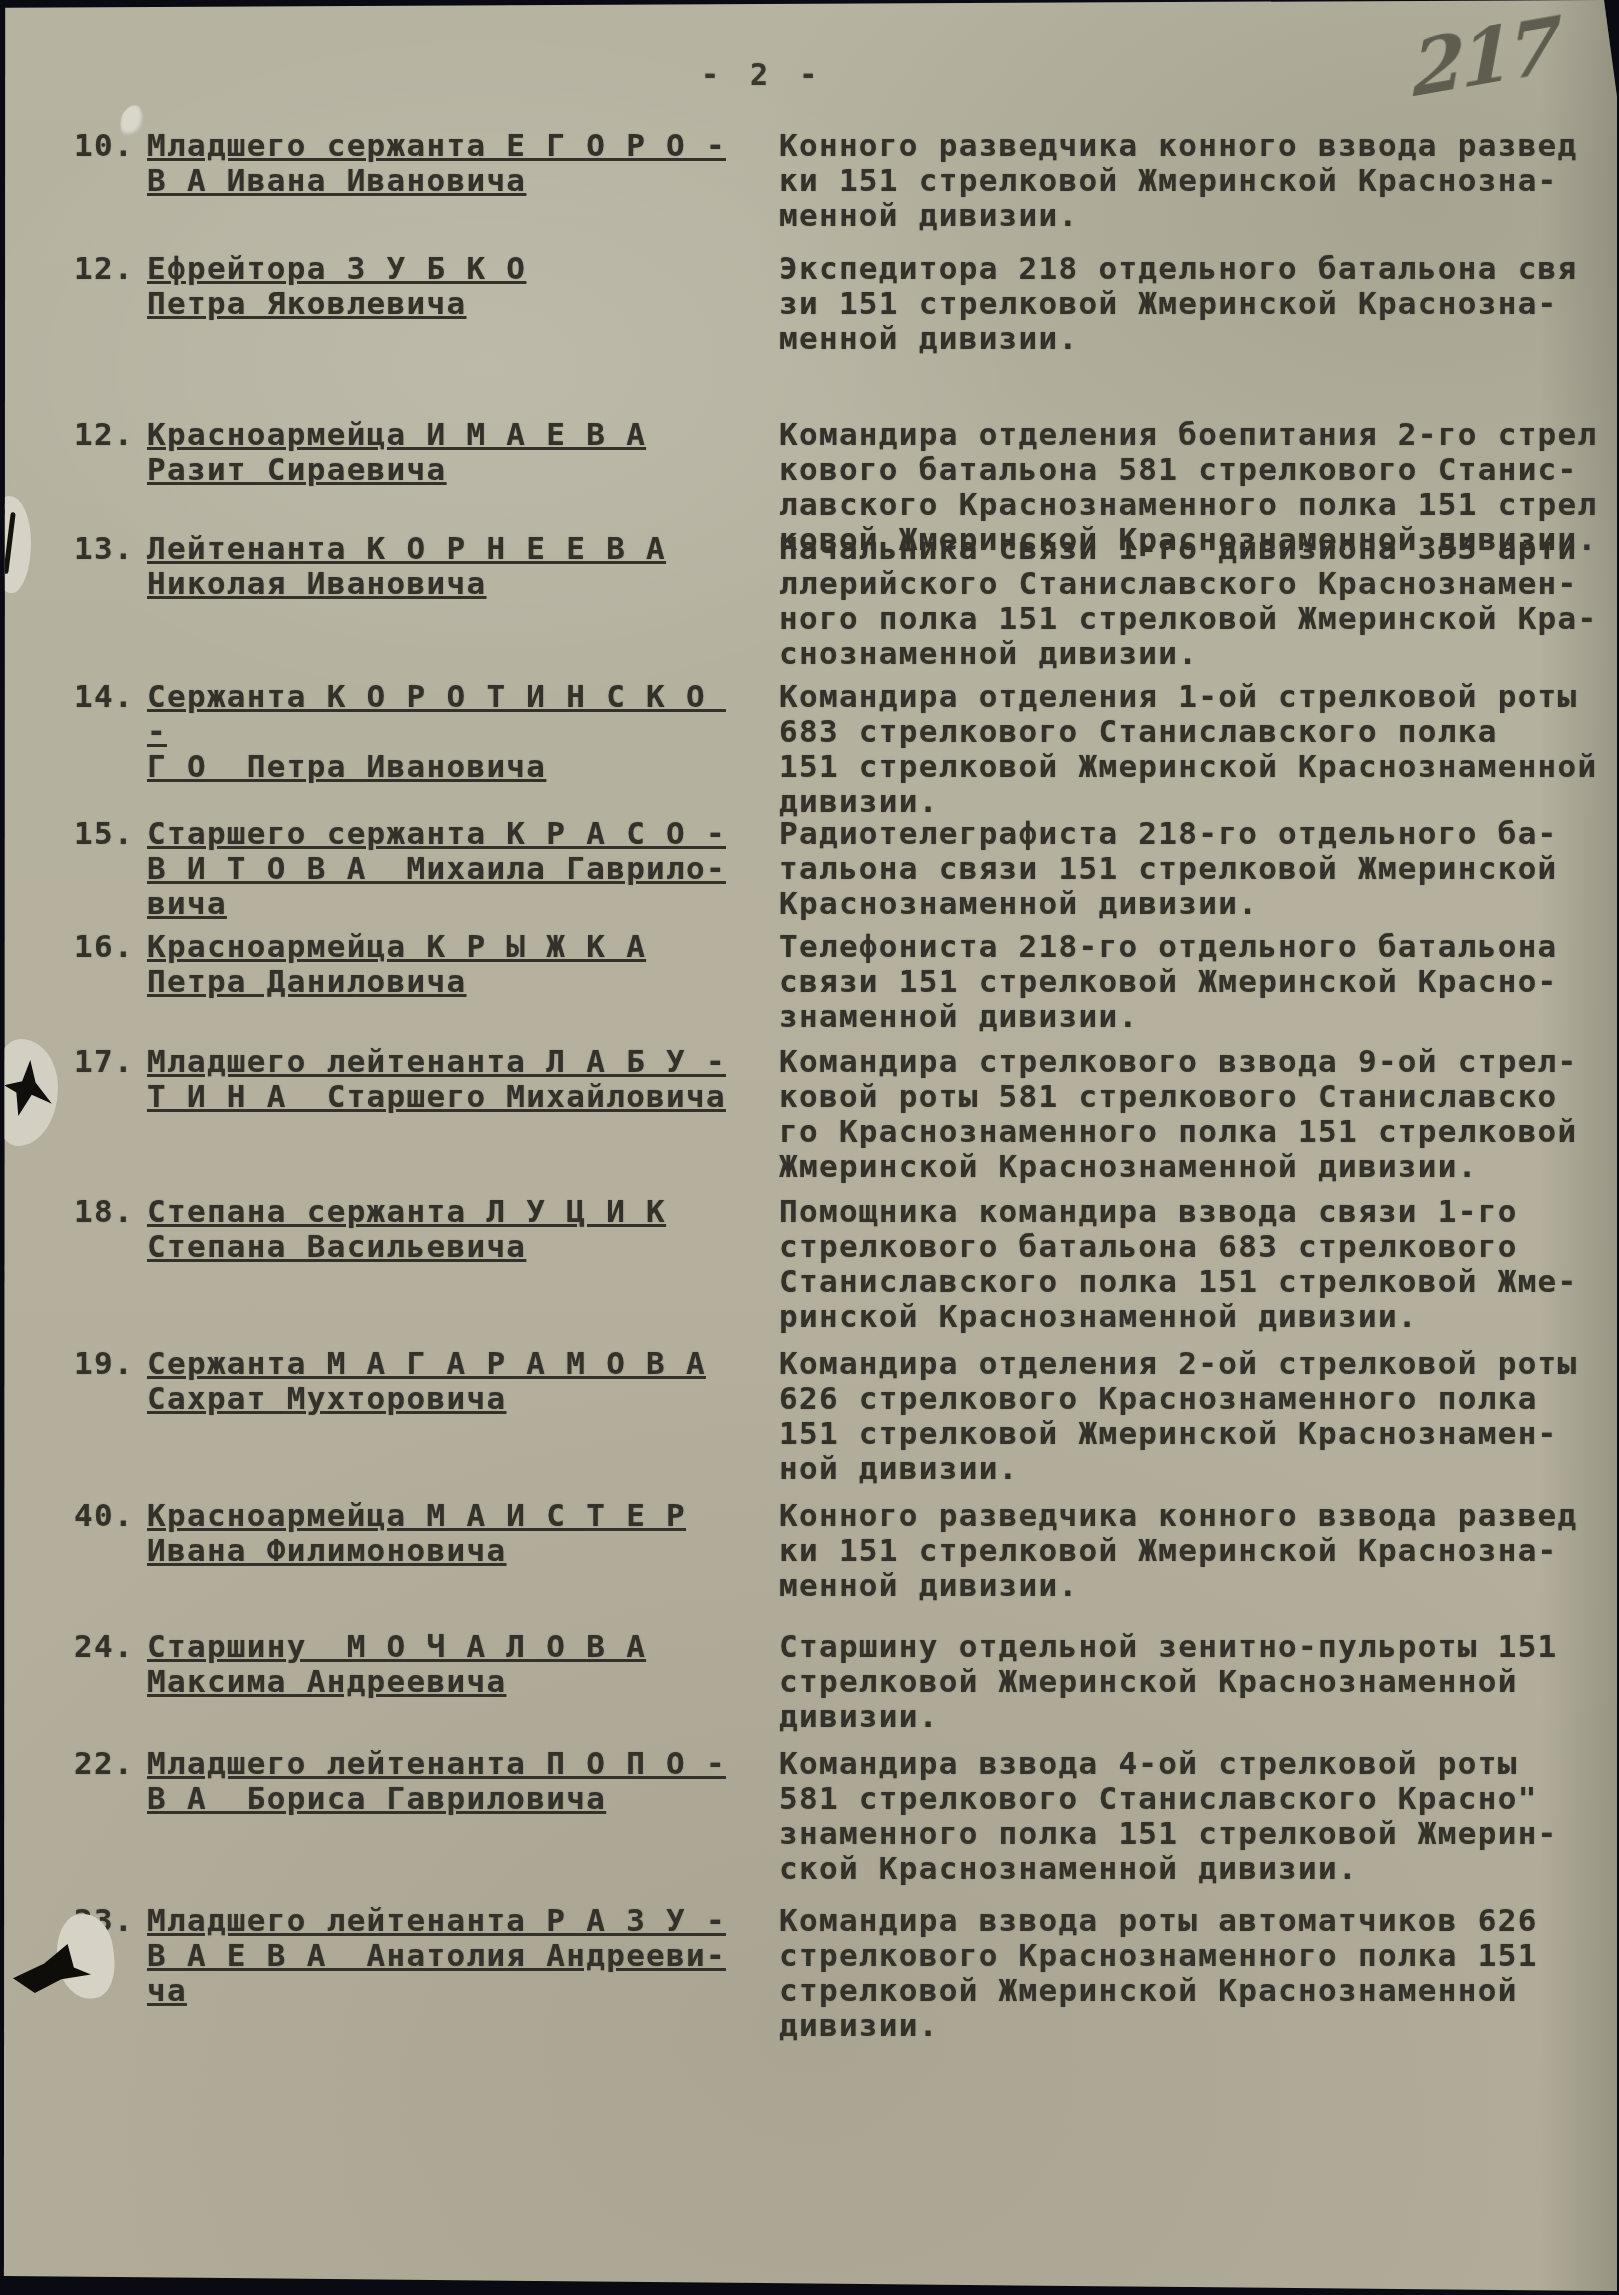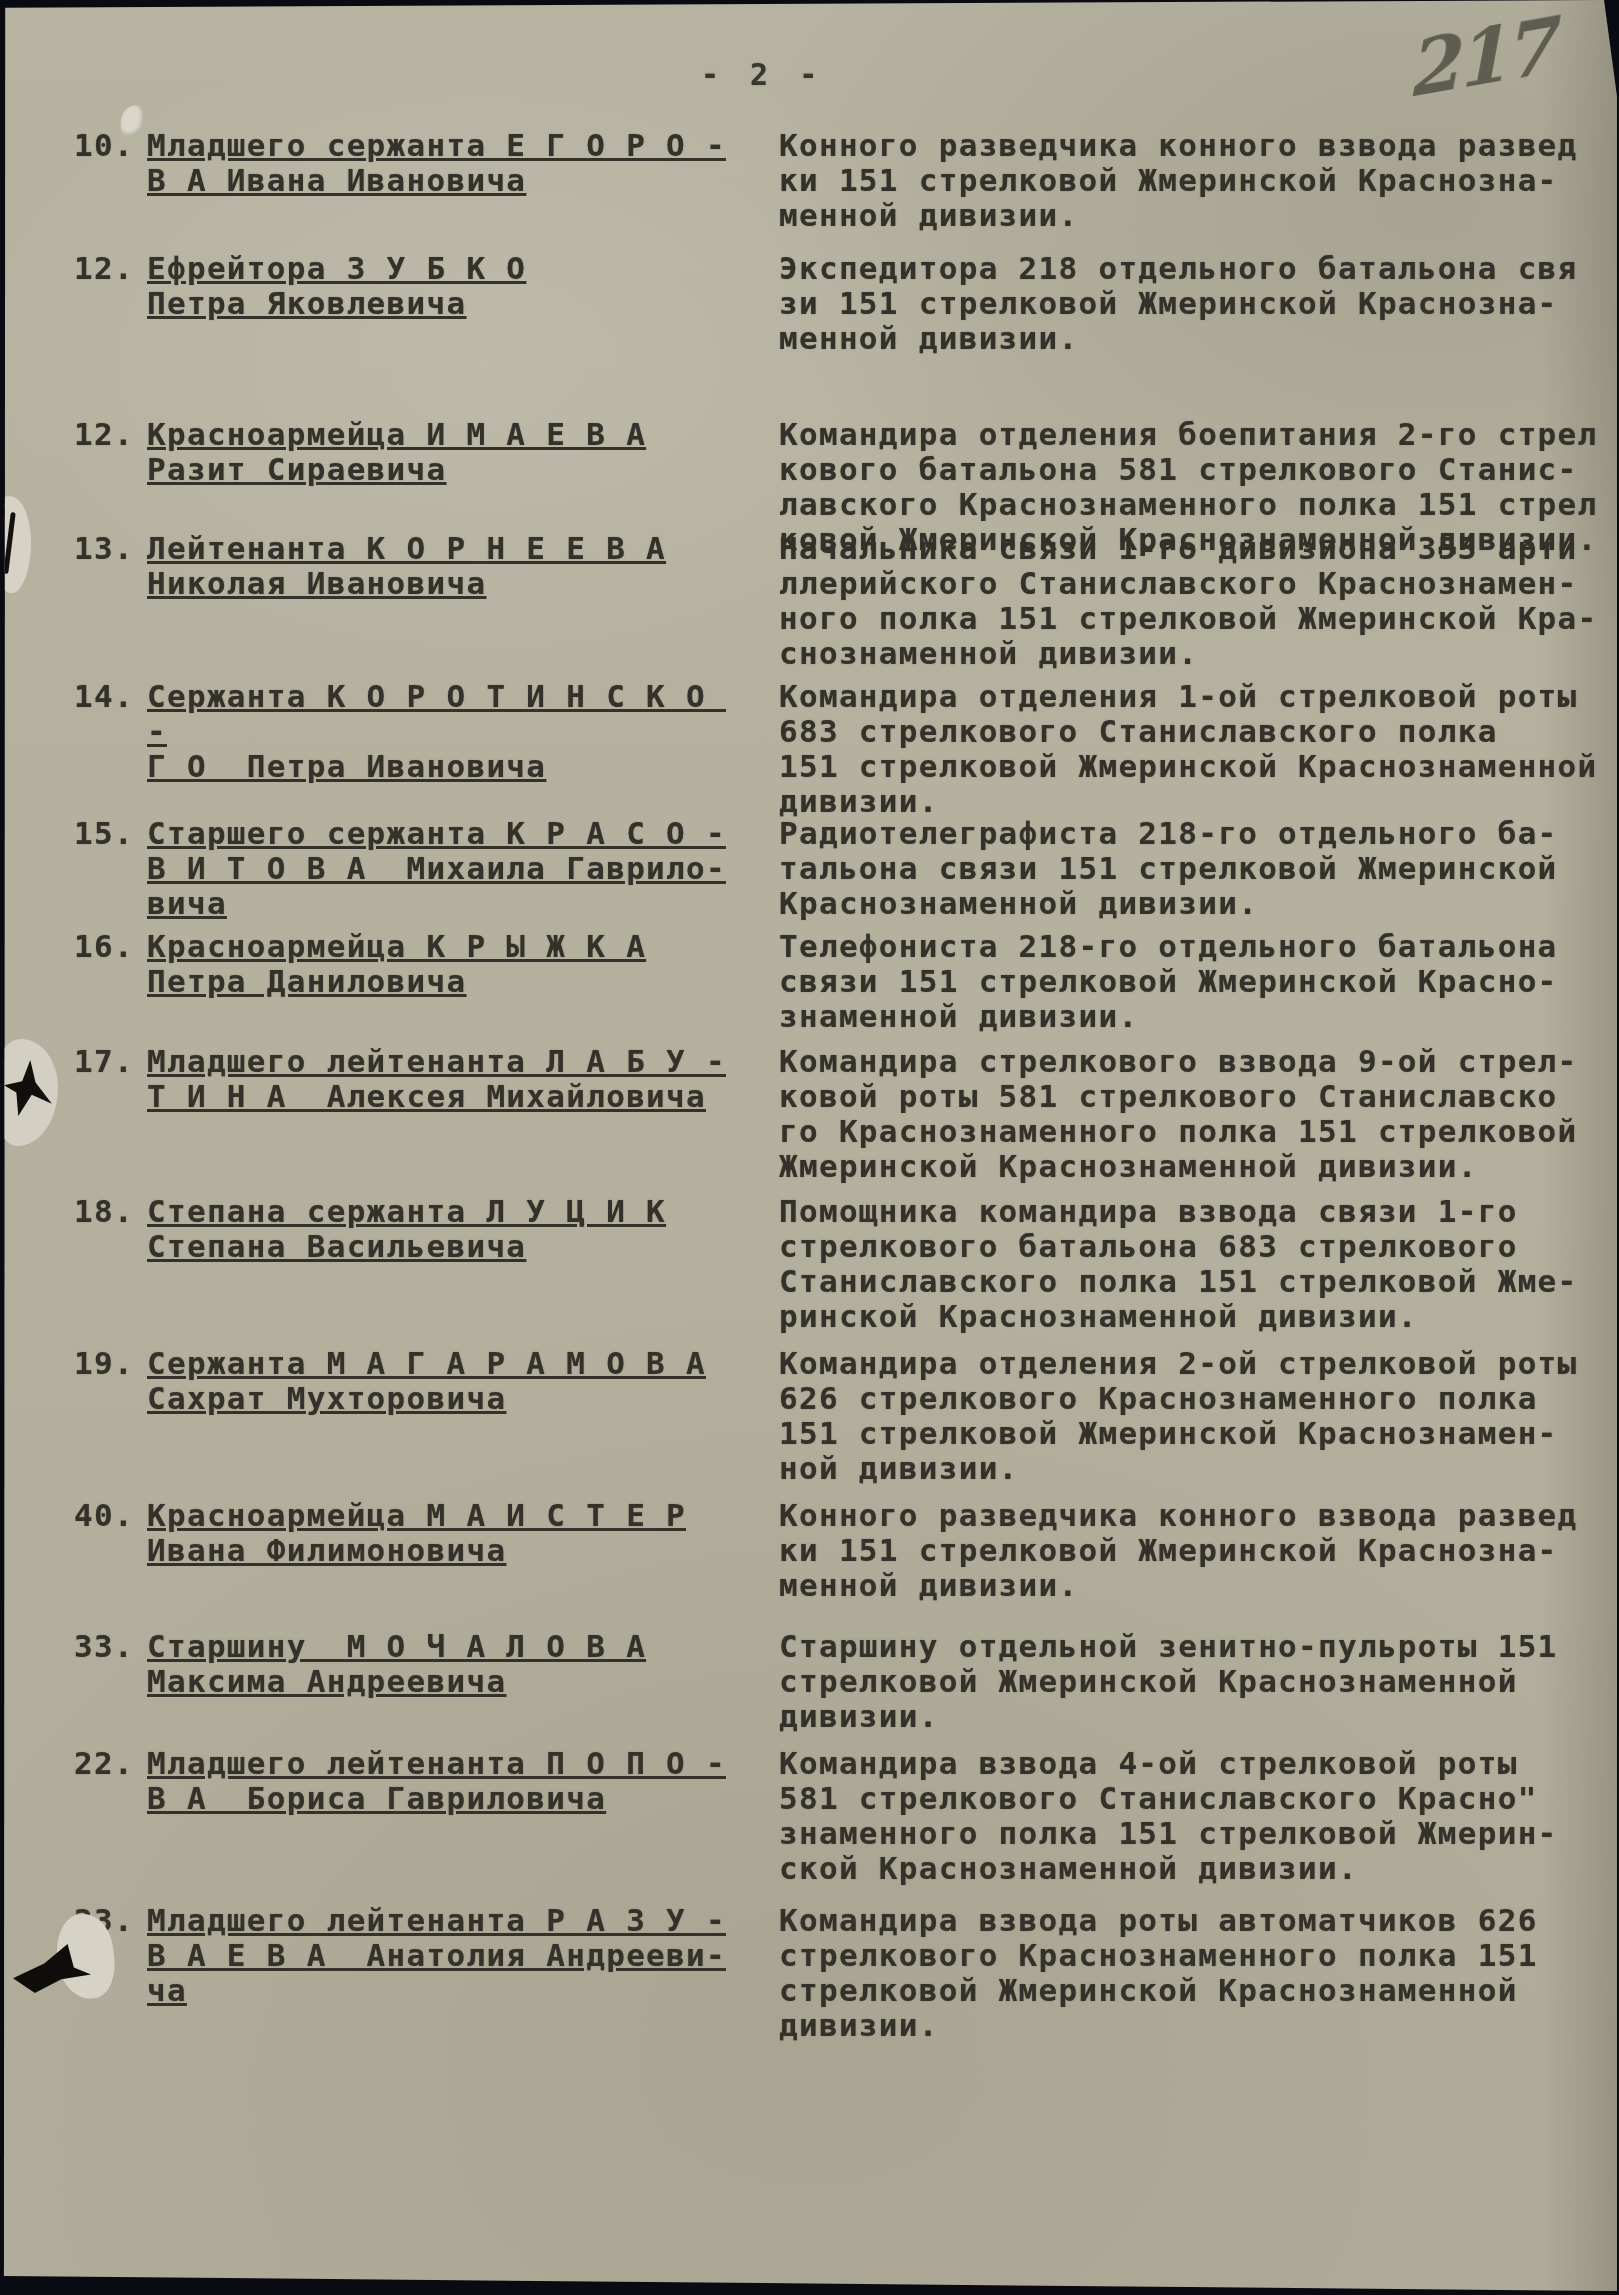--- a/index.html
+++ b/index.html
@@ -155,21 +155,21 @@
       <div class="name">Красноармейца К Р Ы Ж К А
 Петра Даниловича</div>
       <div class="desc">Телефониста 218-го отдельного батальона
 связи 151 стрелковой Жмеринской Красно-
 знаменной дивизии.</div>
     </div>
 
     <div class="row" style="top:1044px">
       <div class="num">17.</div>
       <div class="name">Младшего лейтенанта Л А Б У -
-Т И Н А  Алексея Михайловича</div>
+Т И Н А  Старшего Михайловича</div>
       <div class="desc">Командира стрелкового взвода 9-ой стрел-
 ковой роты 581 стрелкового Станиславско
 го Краснознаменного полка 151 стрелковой
 Жмеринской Краснознаменной дивизии.</div>
     </div>
 
     <div class="row" style="top:1194px">
       <div class="num">18.</div>
       <div class="name">Степана сержанта Л У Ц И К
 Степана Васильевича</div>
@@ -192,21 +192,21 @@
     <div class="row" style="top:1498px">
       <div class="num">40.</div>
       <div class="name">Красноармейца М А И С Т Е Р
 Ивана Филимоновича</div>
       <div class="desc">Конного разведчика конного взвода развед
 ки 151 стрелковой Жмеринской Краснозна-
 менной дивизии.</div>
     </div>
 
     <div class="row" style="top:1629px">
-      <div class="num">33.</div>
+      <div class="num">24.</div>
       <div class="name">Старшину  М О Ч А Л О В А
 Максима Андреевича</div>
       <div class="desc">Старшину отдельной зенитно-пульроты 151
 стрелковой Жмеринской Краснознаменной
 дивизии.</div>
     </div>
 
     <div class="row" style="top:1746px">
       <div class="num">22.</div>
       <div class="name">Младшего лейтенанта П О П О -

